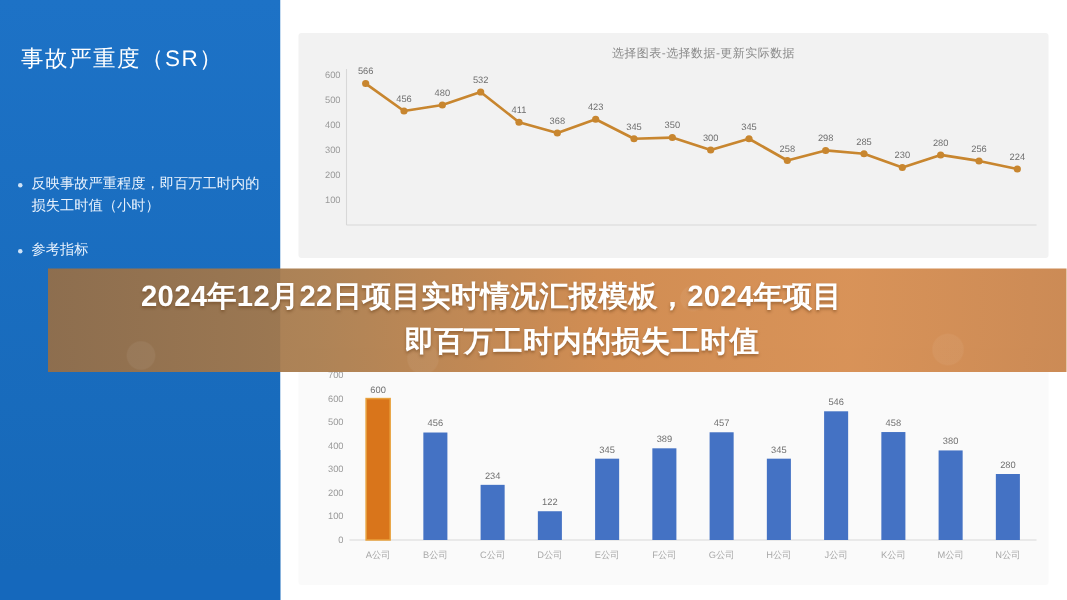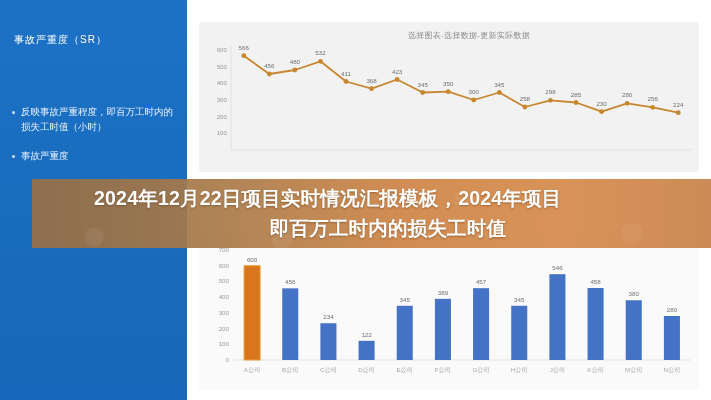--- a/index.html
+++ b/index.html
@@ -11,23 +11,23 @@
   .screen{position:relative;width:711px;height:400px;overflow:hidden;background:#fff;}
 
   
   .blue-panel{
     position:absolute;left:0;top:0;width:187px;height:380px;
     background:#1B6EC2;
     background:linear-gradient(180deg,#1D72C6 0%,#1668B8 100%);
   }
   .blue-title{
     position:absolute;left:14px;top:30px;width:165px;
-    color:#ffffff;font-size:10px;letter-spacing:1px;line-height:20px;
-  }
-  .bullet-list{position:absolute;left:8px;top:104px;width:175px;}
+    color:#ffffff;font-size:15px;letter-spacing:1px;line-height:20px;
+  }
+  .bullet-list{position:absolute;left:8px;top:115px;width:175px;}
   .bullet-row{display:flex;align-items:flex-start;margin-bottom:14px;}
   .bullet-dot{
     flex:0 0 auto;width:3px;height:3px;border-radius:50%;
     background:#cfe3f7;margin:7px 6px 0 4px;
   }
   .bullet-text{
     color:#eaf3fd;font-size:9.5px;line-height:15px;width:158px;
   }
   .blue-footer-strip{
     position:absolute;left:0;top:380px;width:187px;height:20px;background:#1568BC;
@@ -94,21 +94,21 @@
 
   <div class="blue-panel">
     <div class="blue-title">事故严重度（SR）</div>
     <div class="bullet-list">
       <div class="bullet-row">
         <span class="bullet-dot"></span>
         <span class="bullet-text">反映事故严重程度，即百万工时内的损失工时值（小时）</span>
       </div>
       <div class="bullet-row">
         <span class="bullet-dot"></span>
-        <span class="bullet-text">事故严重度</span>
+        <span class="bullet-text">参考指标</span>
       </div>
     </div>
   </div>
   <div class="blue-footer-strip"></div>
 
   <div class="right-col">
 
     <div class="card line-card">
       <div class="card-title">选择图表-选择数据-更新实际数据</div>
       <svg class="plot" width="500" height="150" viewBox="0 0 500 150">

